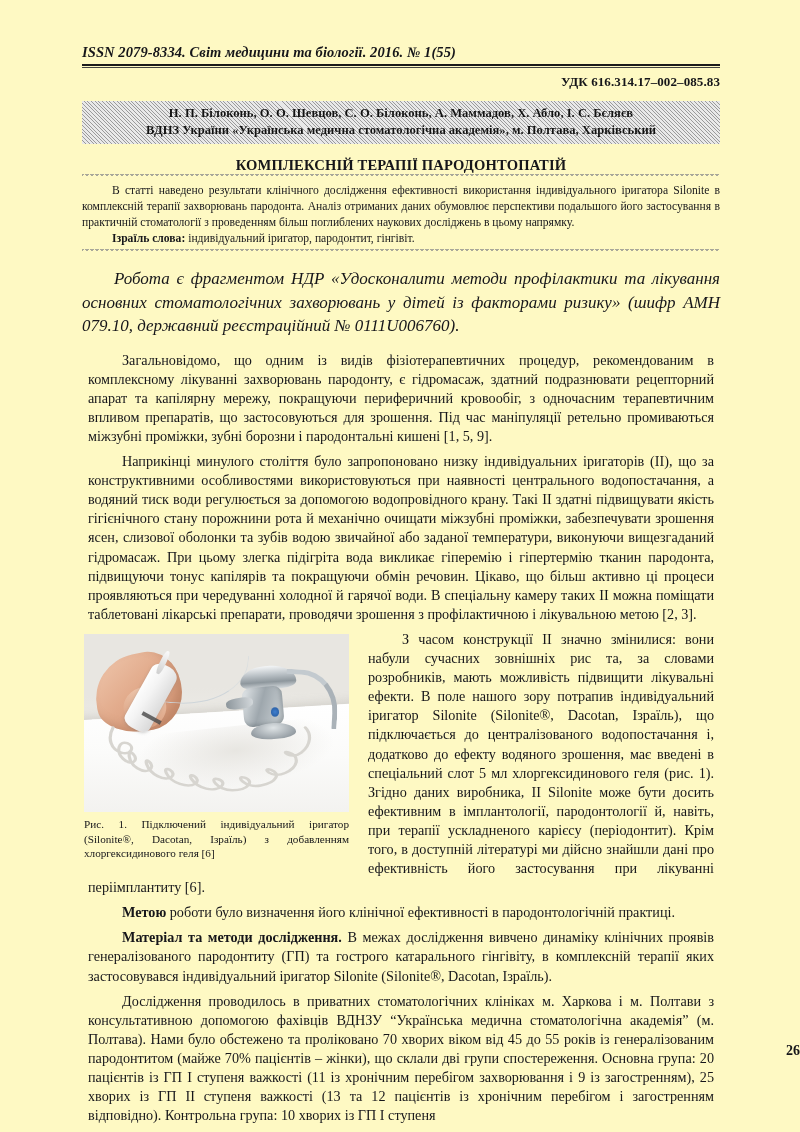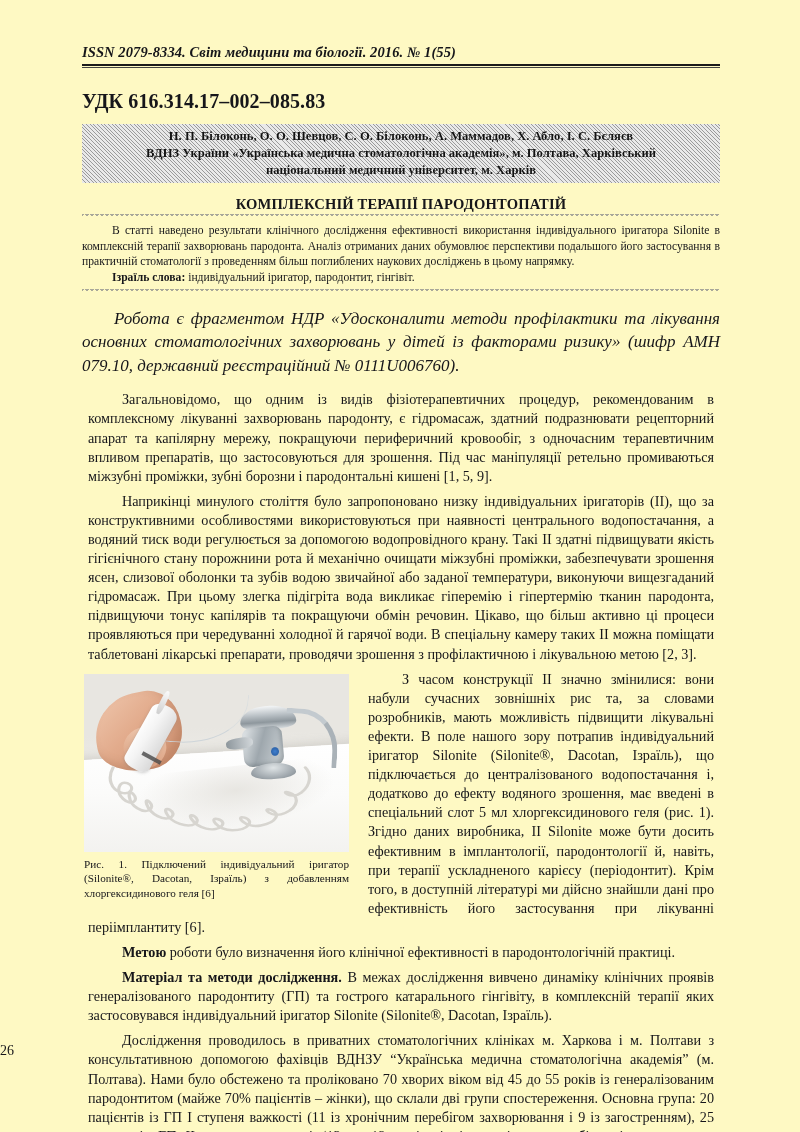--- a/index.html
+++ b/index.html
@@ -47,24 +47,25 @@
     width: 100%;
   }
   .runhead-rule2 {
     margin-top: 1.4px;
     border-bottom: 0.7px solid #434343;
     width: 100%;
   }
 
   
   .udc {
-    margin-top: 22px;
-    font-weight: bold;
-    font-size: 20px;
+    margin-top: 6px;
+    font-weight: bold;
+    font-size: 13px;
     letter-spacing: .1px;
+    text-align: right;
   }
 
   
   .authors-band {
     margin-top: 11px;
     padding: 4px 6px 5px 6px;
     text-align: center;
     font-weight: bold;
     font-size: 12.6px;
     line-height: 1.33;
@@ -285,40 +286,40 @@
     line-height: 1.3;
     text-align: justify;
     width: 265px;
   }
 
   
   .pageno {
     position: absolute;
     left: 0; right: 0;
     top: 1043px;
-    text-align: left;
+    text-align: right;
     font-size: 14px;
+    font-weight: bold;
   }
 </style>
 </head>
 <body>
 
 <div class="page">
   <div class="content">
 
     <div class="runhead">ISSN 2079-8334. Світ медицини та біології. 2016. № 1(55)</div>
     <div class="runhead-rule"></div>
     <div class="runhead-rule2"></div>
 
     <div class="udc">УДК 616.314.17–002–085.83</div>
 
     <div class="authors-band">
       <div>Н. П. Білоконь, О. О. Шевцов, С. О. Білоконь, А. Маммадов, Х. Абло, І. С. Бєляєв</div>
       <div>ВДНЗ України «Українська медична стоматологічна академія», м. Полтава, Харківський</div>
-      <div>національний медичний університет, м. Харків</div>
     </div>
 
     <div class="title">
       <div>КОМПЛЕКСНІЙ ТЕРАПІЇ ПАРОДОНТОПАТІЙ</div>
     </div>
 
     <div>
       <div class="zigzag"></div>
       <div class="abstract">
         <p>В статті наведено результати клінічного дослідження ефективності використання індивідуального іригатора Silonite в комплексній терапії захворювань пародонта. Аналіз отриманих даних обумовлює перспективи подальшого його застосування в практичній стоматології з проведенням більш поглиблених наукових досліджень в цьому напрямку.</p>

